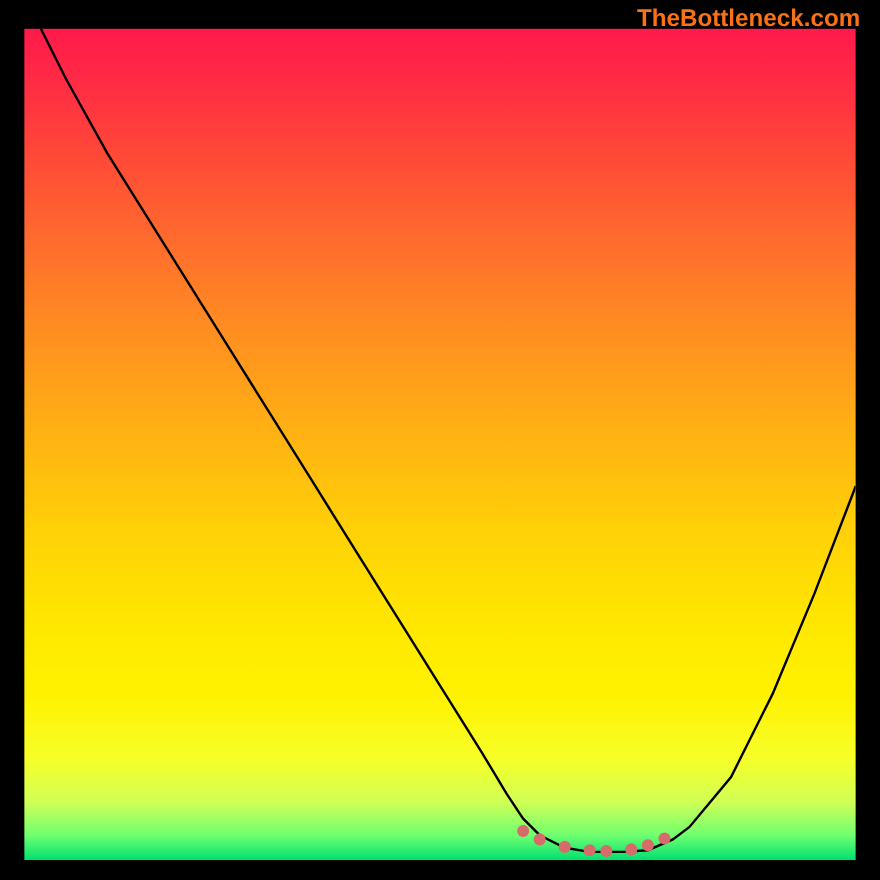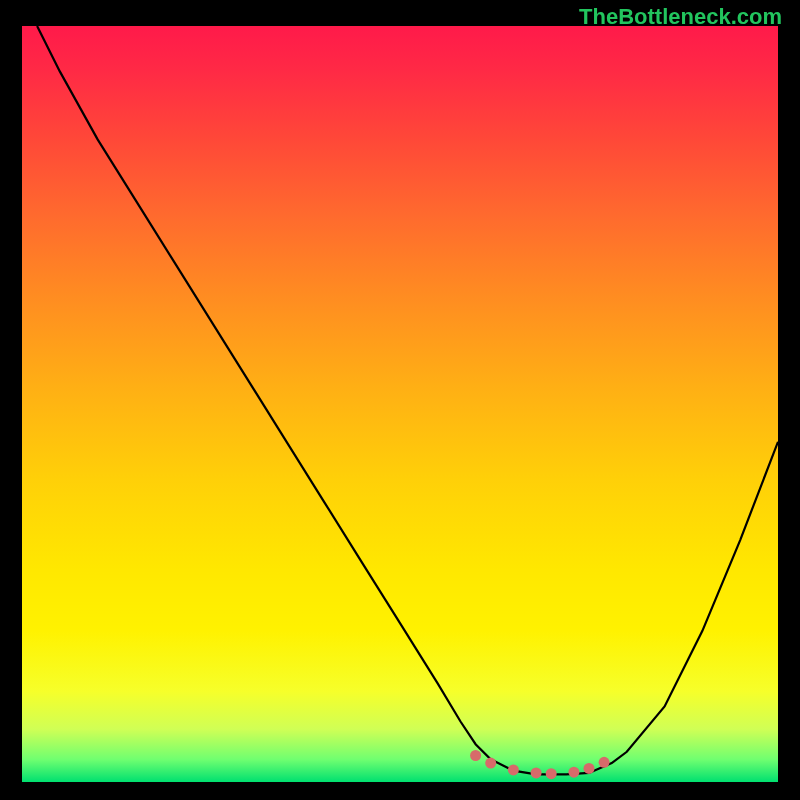--- a/index.html
+++ b/index.html
@@ -7,21 +7,21 @@
     width: 800px;
     height: 800px;
     background: #000;
     position: relative;
     font-family: Arial, sans-serif;
   }
   .watermark {
     position: absolute;
     top: 4px;
     right: 18px;
-    color: #22c55e;
+    color: #f97316;
     font-size: 22px;
     font-weight: bold;
     z-index: 10;
   }
   .plot-area {
     position: absolute;
     left: 22px;
     top: 26px;
     width: 756px;
     height: 756px;

